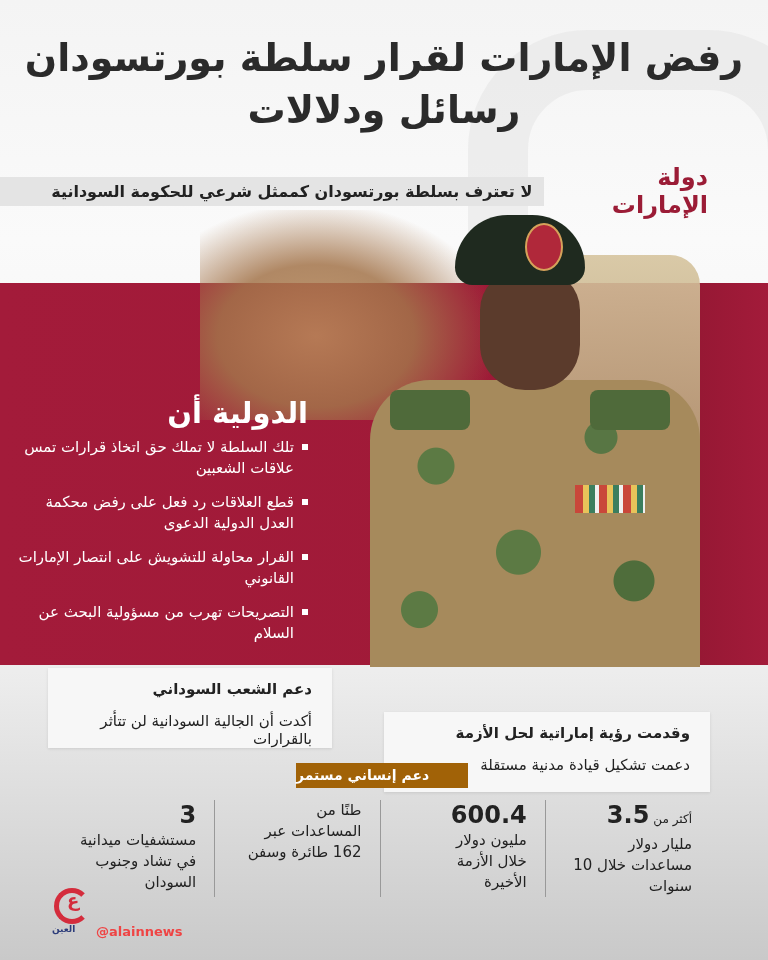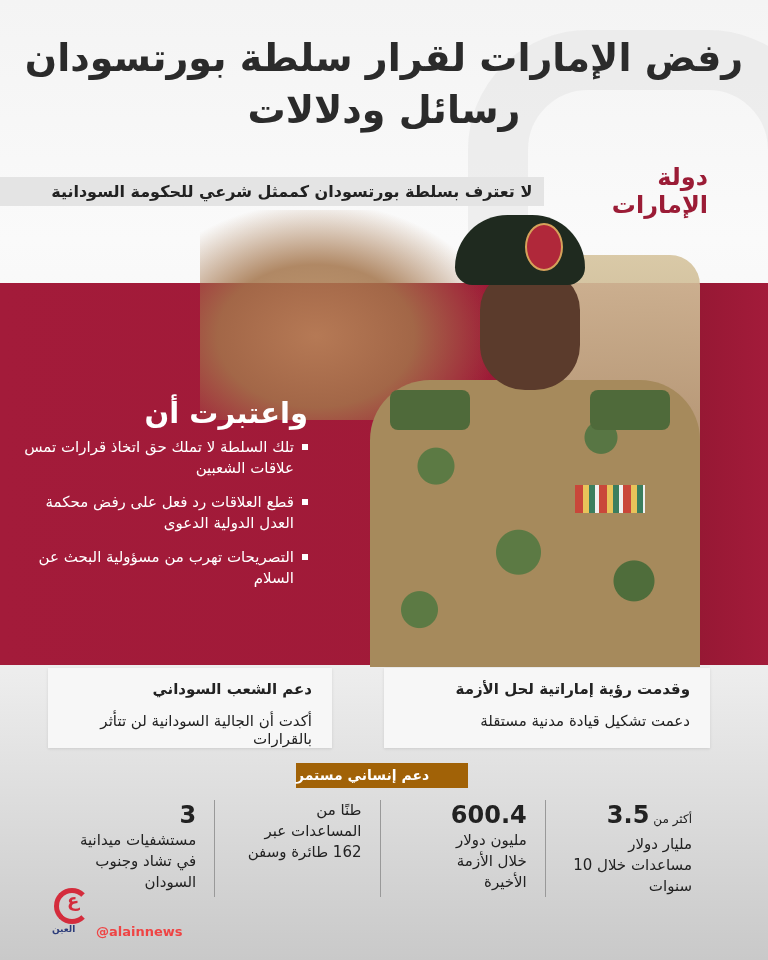--- a/index.html
+++ b/index.html
@@ -53,21 +53,21 @@
     border-radius: 60px 60px 0 0;
   }
   .ribbons { position: absolute; left: 215px; top: 270px; width: 70px; height: 28px;
     background: repeating-linear-gradient(90deg, #c9473a 0 8px, #e8c35a 8px 14px, #3b7e5e 14px 20px, #f0f0f0 20px 24px); }
   .epaulette { position: absolute; top: 175px; width: 80px; height: 40px; background: #4f6a3a; border-radius: 8px; }
   .considered-title { position: absolute; top: 396px; right: 460px; font-size: 29px; font-weight: bold; color: #fff; }
   .bullets { position: absolute; top: 437px; right: 460px; width: 290px; list-style: none; }
   .bullets li { color: #fff; font-size: 15px; line-height: 21px; margin-bottom: 13px; position: relative; padding-right: 14px; text-align: right; }
   .bullets li::before { content: ""; position: absolute; right: 0; top: 7px; width: 6px; height: 6px; background: #fff; }
   .card { position: absolute; top: 668px; height: 80px; background: #f7f7f7; box-shadow: 0 1px 3px rgba(0,0,0,0.1); padding: 12px 20px; text-align: right; }
-  .card-right { right: 58px; width: 326px; }
+  .card-right { right: 58px; width: 326px; margin-top: 44px; }
   .card-left { left: 48px; width: 284px; }
   .card-title { font-weight: bold; font-size: 15px; color: #222; margin-bottom: 14px; }
   .card-body { font-size: 15px; color: #222; }
   .pill { position: absolute; top: 763px; left: 296px; width: 172px; height: 25px; background: #a16207; color: #fff; text-align: left; font-weight: bold; font-size: 14px; line-height: 25px; }
   .stats { position: absolute; top: 800px; left: 50px; width: 660px; display: flex; flex-direction: row; }
   .stat { flex: 1; text-align: right; padding-right: 18px; border-left: 1px solid #999; }
   .stat:last-child { border-left: none; }
   .stat-value { font-size: 24px; font-weight: bold; color: #222; line-height: 30px; }
   .stat-prefix { font-size: 12px; font-weight: normal; margin-left: 4px; }
   .stat-desc { font-size: 15px; color: #222; line-height: 21px; white-space: pre-line; }
@@ -99,24 +99,25 @@
 <div class="general">
   <div class="uniform"></div>
   <div class="epaulette" style="left:30px"></div>
   <div class="epaulette" style="left:230px"></div>
   <div class="ribbons"></div>
   <div class="face"></div>
   <div class="beret"></div>
   <div class="beret-badge"></div>
 </div>
 
-<div class="considered-title">واعتبرت أن</div>
+<div class="considered-title">الدولية أن</div>
 <ul class="bullets">
   <li>تلك السلطة لا تملك حق اتخاذ قرارات تمس علاقات الشعبين</li>
   <li>قطع العلاقات رد فعل على رفض محكمة العدل الدولية الدعوى</li>
+  <li>القرار محاولة للتشويش على انتصار الإمارات القانوني</li>
   <li>التصريحات تهرب من مسؤولية البحث عن السلام</li>
 </ul>
 
 <div class="card card-right">
   <div class="card-title">وقدمت رؤية إماراتية لحل الأزمة</div>
   <div class="card-body">دعمت تشكيل قيادة مدنية مستقلة</div>
 </div>
 <div class="card card-left">
   <div class="card-title">دعم الشعب السوداني</div>
   <div class="card-body">أكدت أن الجالية السودانية لن تتأثر بالقرارات</div>

